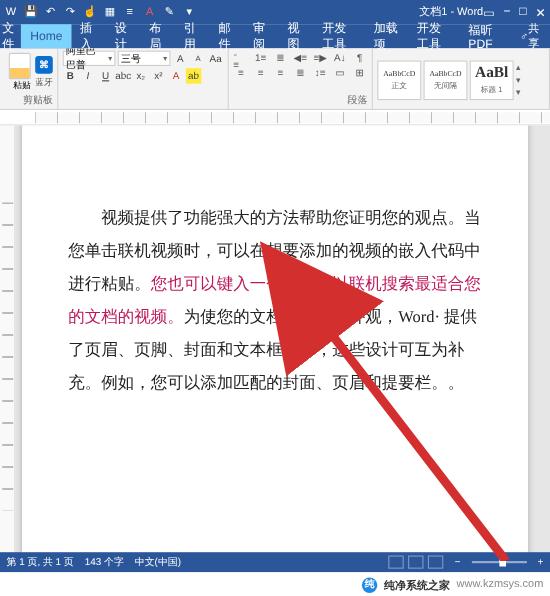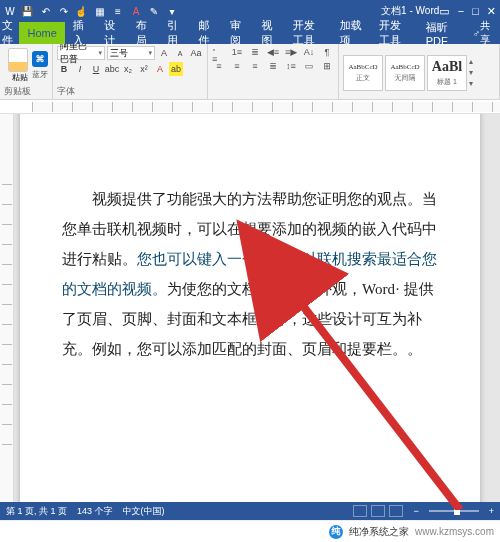--- a/index.html
+++ b/index.html
@@ -5,25 +5,25 @@
 * { margin: 0; padding: 0; box-sizing: border-box; }
 body { width: 500px; height: 542px; font-family: "Microsoft YaHei", sans-serif; background: #fff; overflow: hidden; position: relative; }
 .titlebar { background: #2b579a; color: #fff; height: 22px; display: flex; align-items: center; font-size: 10px; padding: 0 4px; }
 .titlebar .quick-access { display: flex; gap: 6px; align-items: center; }
 .titlebar .quick-access span { width: 12px; height: 12px; display: inline-flex; align-items: center; justify-content: center; font-size: 10px; }
 .titlebar .doc-title { flex: 1; text-align: right; }
 .titlebar .win-controls { display: flex; gap: 8px; font-size: 11px; }
 .menubar { background: #2b579a; color: #fff; height: 22px; display: flex; align-items: stretch; font-size: 11px; }
 .menubar .file-tab { padding: 0 2px; display: flex; align-items: center; }
 .menubar .tab { padding: 0 8px; display: flex; align-items: center; cursor: pointer; }
-.menubar .tab.active { background: #84cc16; color: #2b579a; }
+.menubar .tab.active { background: #7dd3fc; color: #2b579a; }
 .menubar .share { margin-left: auto; padding: 0 8px; display: flex; align-items: center; font-size: 10px; }
 .ribbon { background: #f3f3f3; border-bottom: 1px solid #d4d4d4; height: 56px; display: flex; font-size: 9px; overflow: hidden; }
 .ribbon-group { border-right: 1px solid #d4d4d4; padding: 2px 4px 0 4px; display: flex; flex-direction: column; justify-content: space-between; }
-.ribbon-group .label { text-align: left; font-size: 9px; color: #666; padding-bottom: 1px; }
+.ribbon-group .label { text-align: right; font-size: 9px; color: #666; padding-bottom: 1px; }
 .ribbon-group .content { flex: 1; display: flex; align-items: center; gap: 2px; }
 .clipboard .content { gap: 4px; }
 .paste-btn { width: 24px; display: flex; flex-direction: column; align-items: flex-end; font-size: 8px; }
 .paste-icon { width: 20px; height: 24px; background: linear-gradient(#fff 0 60%, #ffc966 60% 100%); border: 1px solid #ccc; border-radius: 2px; position: relative; }
 .bt-icon { width: 16px; height: 16px; background: #0a6ed1; border-radius: 3px; color: #fff; display: flex; align-items: center; justify-content: center; font-size: 9px; font-weight: bold; }
 .mini-btns { display: flex; flex-direction: column; gap: 2px; font-size: 8px; color: #555; font-family: Liberation Serif, serif; }
 .font-group .content { flex-direction: column; align-items: flex-start; gap: 2px; }
 .font-row { display: flex; gap: 2px; align-items: center; }
 .font-select { border: 1px solid #ccc; background: #fff; font-size: 9px; padding: 0 12px 0 2px; height: 14px; display: flex; align-items: center; position: relative; }
 .font-select::after { content: "▾"; position: absolute; right: 2px; font-size: 7px; color: #666; }
@@ -36,21 +36,21 @@
 .style-box .preview { font-family: serif; color: #333; margin-bottom: 2px; }
 .style-box.big .preview { font-size: 14px; font-weight: bold; }
 .style-box .name { font-size: 7px; color: #666; }
 .ruler-area { background: #fff; height: 14px; border-bottom: 1px solid #e0e0e0; position: relative; }
 .ruler-h { position: absolute; left: 32px; right: 0; top: 2px; height: 10px; background: repeating-linear-gradient(90deg, #bbb 0 1px, #f9f9f9 1px 20px); }
 .doc-area { position: relative; background: #e6e6e6; height: 396px; overflow: hidden; }
 .ruler-v { position: absolute; left: 0; top: 0; width: 14px; height: 100%; background: #f9f9f9; border-right: 1px solid #ddd; }
 .ruler-v .ticks { position: absolute; left: 2px; top: 70px; width: 10px; height: 280px; background: repeating-linear-gradient(#bbb 0 1px, #f9f9f9 1px 20px); }
 .page { position: absolute; left: 20px; top: -60px; width: 460px; background: #fff; box-shadow: 0 2px 6px rgba(0,0,0,0.25); padding: 130px 42px 60px 42px; min-height: 520px; }
 .doc-text { font-family: "SimSun", serif; font-size: 15px; line-height: 2.0; color: #222; }
-.doc-text .red { color: #0c4a6e; }
+.doc-text .red { color: #be185d; }
 .doc-text .indent { display: inline-block; width: 2em; }
 .arrow-svg { position: absolute; pointer-events: none; z-index: 50; }
 .statusbar { position: absolute; bottom: 22px; left: 0; right: 0; height: 18px; background: #2b579a; color: #fff; font-size: 9px; display: flex; align-items: center; padding: 0 6px; gap: 10px; }
 .statusbar .spacer { flex: 1; }
 .view-btns { display: flex; gap: 4px; }
 .view-btn { width: 14px; height: 12px; border: 1px solid rgba(255,255,255,0.4); }
 .zoom-slider { width: 50px; height: 2px; background: rgba(255,255,255,0.5); position: relative; }
 .zoom-slider::before { content: ""; position: absolute; left: 50%; top: -3px; width: 6px; height: 8px; background: #fff; }
 .watermark { position: absolute; bottom: 0; left: 0; right: 0; height: 22px; background: #fff; border-top: 1px solid #eee; display: flex; align-items: center; justify-content: flex-end; padding: 0 6px; gap: 6px; font-size: 10px; color: #333; }
 .wm-logo { width: 14px; height: 14px; background: #1e88e5; border-radius: 50%; display: flex; align-items: center; justify-content: center; color: #fff; font-size: 9px; font-weight: bold; }
@@ -127,21 +127,20 @@
         <span class="font-btn" style="font-weight:bold">B</span>
         <span class="font-btn" style="font-style:italic">I</span>
         <span class="font-btn" style="text-decoration:underline">U</span>
         <span class="font-btn">abc</span>
         <span class="font-btn">x₂</span>
         <span class="font-btn">x²</span>
         <span class="font-btn" style="color:#c0392b">A</span>
         <span class="font-btn" style="background:#ffeb3b">ab</span>
       </div>
     </div>
-    <div class="label">字体</div>
   </div>
 
   <div class="ribbon-group para-group" style="min-width:100px">
     <div class="content">
       <div class="para-row">
         <span class="para-btn">。≡</span>
         <span class="para-btn">1≡</span>
         <span class="para-btn">≣</span>
         <span class="para-btn">◀≡</span>
         <span class="para-btn">≡▶</span>
@@ -151,20 +150,21 @@
       <div class="para-row">
         <span class="para-btn">≡</span>
         <span class="para-btn">≡</span>
         <span class="para-btn">≡</span>
         <span class="para-btn">≣</span>
         <span class="para-btn">↕≡</span>
         <span class="para-btn">▭</span>
         <span class="para-btn">⊞</span>
       </div>
     </div>
+    <div class="label">段落</div>
   </div>
 
   <div class="ribbon-group styles-group" style="flex:1">
     <div class="content">
       <div class="style-box">
         <div class="preview">AaBbCcD</div>
         <div class="name">正文</div>
       </div>
       <div class="style-box">
         <div class="preview">AaBbCcD</div>
@@ -217,15 +217,15 @@
     <div class="view-btn"></div>
     <div class="view-btn"></div>
   </div>
   <span>−</span>
   <div class="zoom-slider"></div>
   <span>+</span>
 </div>
 
 <div class="watermark">
   <div class="wm-logo">纯</div>
-  <span style="font-weight:normal">纯净系统之家</span>
+  <span style="font-weight:bold">纯净系统之家</span>
   <span style="color:#888">www.kzmsys.com</span>
 </div>
 
 </body></html>

